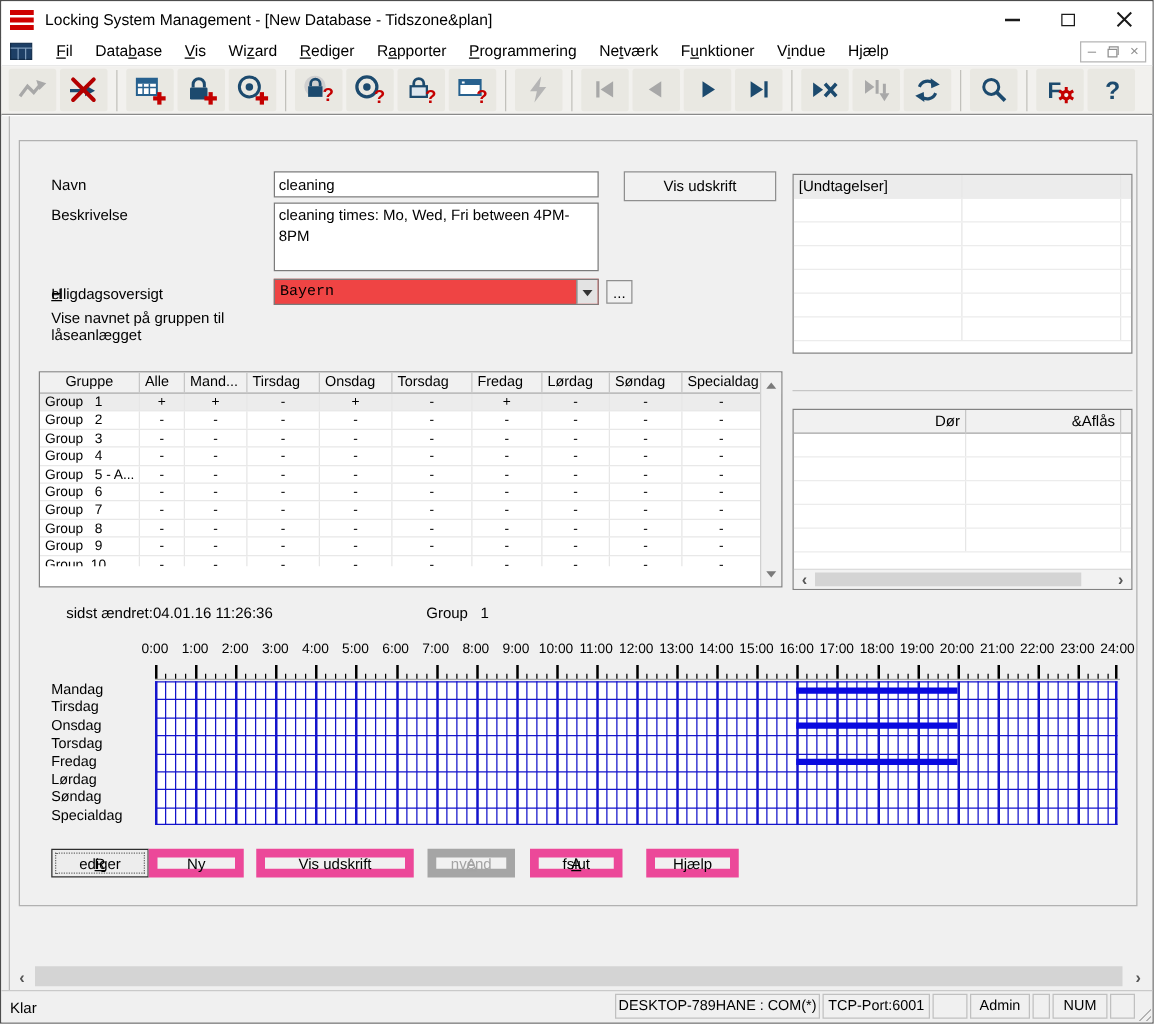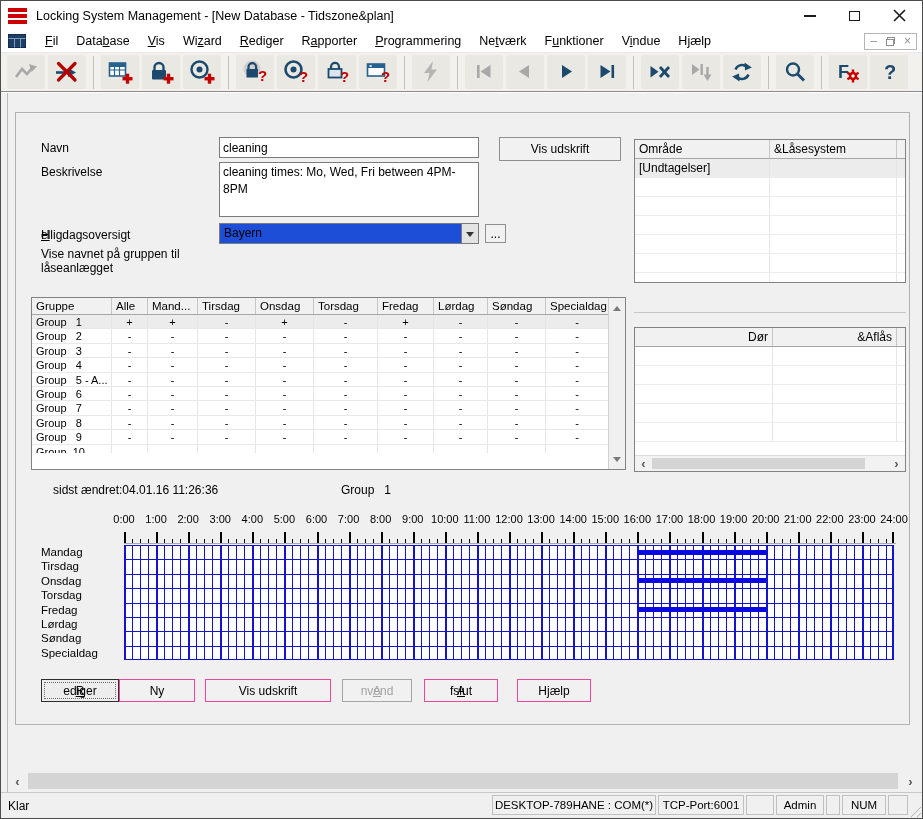--- a/index.html
+++ b/index.html
@@ -30,21 +30,21 @@
   .tsep{width:1px;height:33px;background:#c2c1bc;margin:0 4px;flex:none;}
   
   .client{position:absolute;top:92px;left:0;right:0;bottom:26px;background:#f0f0f0;}
   .client-leftline{position:absolute;left:6px;top:0;bottom:0;width:1px;background:#b9b9b9;}
   .panel{position:absolute;left:14px;top:19px;width:895px;height:613px;background:#f0f0f0;border:1px solid #b1b1b1;}
   .panel *{position:absolute;}
   .flabel{font-size:12px;white-space:nowrap;}
   .tinput{background:#fff;border:1px solid #7b7b7b;padding:1px 3px;font-family:"Liberation Sans",sans-serif;font-size:12px;line-height:17px;}
   textarea.tinput{resize:none;overflow:hidden;}
   .btn{background:#f1f1f1;border:1px solid #8f8f8f;display:flex;align-items:center;justify-content:center;font-size:12px;cursor:pointer;}
-  .combo{background:#1d4ed8;border:1px solid #7b7b7b;}
+  .combo{background:#ef4444;border:1px solid #7b7b7b;font-family:Liberation Mono, monospace;}
   .combo .cval{position:absolute;left:4px;top:0;line-height:19px;font-size:12px;}
   .combo .carrow{position:absolute;right:0;top:0;bottom:0;width:17px;background:#e3e3e3;border-left:1px solid #7b7b7b;display:flex;align-items:center;justify-content:center;}
   .combo .carrow::after{content:"";width:0;height:0;border:4px solid transparent;border-top:5px solid #333;margin-top:5px;}
   
   .wtable{background:#fff;border:1px solid #828282;overflow:hidden;}
   .wtable *{position:static;}
   .thead{display:flex;background:#f1f1f1;border-bottom:1px solid #a6a6a6;}
   .th{border-right:1px solid #c6c6c6;padding:0 4px;white-space:nowrap;overflow:hidden;}
   .trow{display:flex;}
   .td{border-right:1px solid #e6e6e6;padding:0 4px;white-space:pre;overflow:hidden;}
@@ -58,21 +58,21 @@
   .hthumb{position:absolute;top:2px;bottom:2px;background:#d4d4d4;}
   .harrow{position:absolute;top:0;bottom:0;width:17px;color:#555;display:flex;align-items:center;justify-content:center;font-size:13px;font-weight:bold;}
   
   .hourlbl{font-size:11px;transform:translateX(-50%);white-space:nowrap;}
   .daylbl{font-size:11.5px;white-space:nowrap;position:absolute;}
   .ruler{border-bottom:1px solid #a8a8a8;}
   .tick{position:absolute;background:#000;}
   .gline{position:absolute;}
   .gbar{position:absolute;}
   
-  .abtn{height:23px;background:#f1f1f1;border:1px solid #ec4899;display:flex;align-items:center;justify-content:center;font-size:12px;cursor:pointer;}
+  .abtn{height:23px;background:#f1f1f1;border:7px solid #ec4899;display:flex;align-items:center;justify-content:center;font-size:12px;cursor:pointer;}
   .abtn.focused{border:1px solid #2e2e2e;outline:1px dotted #6b6b6b;outline-offset:-4px;background:#ededed;}
   .abtn.disabled{color:#a3a3a3;border-color:#a5a5a5;cursor:default;}
   
   .main-hscroll{position:absolute;left:8px;right:3px;bottom:1px;height:20px;background:#f0f0f0;}
   
   .statusbar{position:absolute;left:0;right:0;bottom:0;height:26px;background:#f0f0f0;border-top:1px solid #c9c9c9;display:flex;align-items:center;}
   .status-left{margin-left:7px;font-size:12px;}
   .status-segs{position:absolute;right:14px;top:2px;display:flex;gap:2px;}
   .sseg{height:20px;border:1px solid #c0c0c0;display:flex;align-items:center;justify-content:center;font-size:11.5px;padding:0 3px;white-space:nowrap;}
   .grip{position:absolute;right:1px;bottom:1px;width:13px;height:13px;
@@ -305,24 +305,20 @@
       <div class="flabel" style="left:25px;top:115px;" id="helligdag-label"><u>H</u>elligdagsoversigt</div>
       <div class="combo" style="left:203px;top:110px;width:260px;height:21px;">
         <span class="cval">Bayern</span>
         <span class="carrow"></span>
       </div>
       <div class="btn" style="left:469px;top:111px;width:21px;height:19px;">...</div>
 
       <div class="flabel" style="left:25px;top:134px;width:172px;white-space:normal;line-height:14px;">Vise navnet på gruppen til låseanlægget</div>
 
       <div class="wtable" style="left:618px;top:26px;width:272px;height:144px;">
-        <div class="thead" style="height:19px;line-height:18px;font-size:12px;" id="omrade-head">
-            <div class="th" style="width: 135px;">Område</div>
-            <div class="th" style="width: 127px;">&amp;Låsesystem</div>
-          </div>
         <div id="omrade-body">
             <div class="trow sel" style="height: 19px; line-height: 18px; border-bottom: 1px solid rgb(236, 236, 236); font-size: 12px;">
               <div class="td" style="width: 135px;">[Undtagelser]</div>
               <div class="td" style="width: 127px;"></div>
             </div>
             <div class="trow" style="height: 19px; line-height: 18px; border-bottom: 1px solid rgb(236, 236, 236); font-size: 12px;">
               <div class="td" style="width: 135px;"></div>
               <div class="td" style="width: 127px;"></div>
             </div>
             <div class="trow" style="height: 19px; line-height: 18px; border-bottom: 1px solid rgb(236, 236, 236); font-size: 12px;">
@@ -343,21 +339,21 @@
             </div>
             <div class="trow" style="height: 19px; line-height: 18px; border-bottom: 1px solid rgb(236, 236, 236); font-size: 12px;">
               <div class="td" style="width: 135px;"></div>
               <div class="td" style="width: 127px;"></div>
             </div>
           </div>
       </div>
 
       <div class="wtable" style="left:15px;top:184px;width:595px;height:173px;">
         <div class="thead" style="height:17px;line-height:16px;font-size:11.5px;" id="group-head">
-            <div class="th" style="width: 80px;">Gruppe</div>
+            <div class="th" style="width: 80px; text-align: center;">Gruppe</div>
             <div class="th" style="width: 36px;">Alle</div>
             <div class="th" style="width: 50px;">Mand...</div>
             <div class="th" style="width: 58px;">Tirsdag</div>
             <div class="th" style="width: 58px;">Onsdag</div>
             <div class="th" style="width: 64px;">Torsdag</div>
             <div class="th" style="width: 56px;">Fredag</div>
             <div class="th" style="width: 54px;">Lørdag</div>
             <div class="th" style="width: 58px;">Søndag</div>
             <div class="th" style="width: 63px;">Specialdag</div>
           </div>

